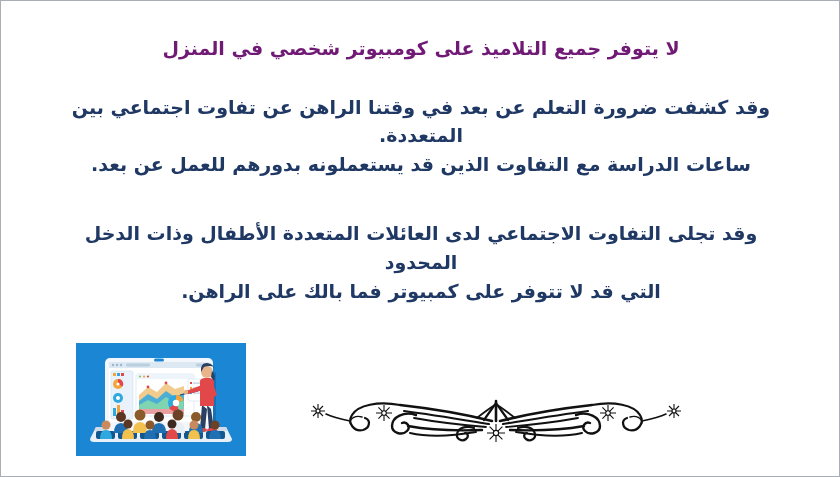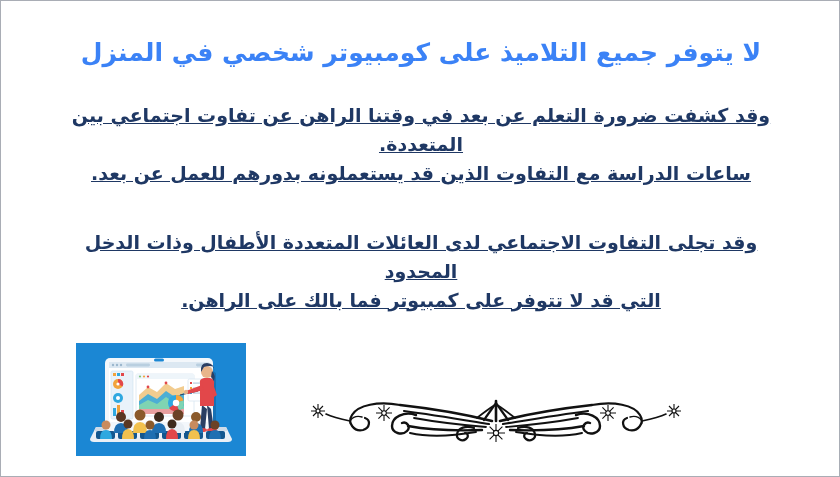--- a/index.html
+++ b/index.html
@@ -28,41 +28,40 @@
     top: 0;
     left: 0;
     width: 840px;
     padding: 34px 58px 0 58px;
     box-sizing: border-box;
     direction: rtl;
     text-align: center;
   }
 
   .doc-title {
-    color: #3b82f6;
-    font-size: 25px;
+    color: #701a75;
+    font-size: 19px;
     font-weight: bold;
     line-height: 1.45;
     text-align: center;
     margin: 0 0 30px 0;
     letter-spacing: 0px;
   }
 
   .para {
     color: #1f3864;
     font-size: 19px;
     font-weight: bold;
     line-height: 1.52;
     text-align: center;
     margin: 0;
   }
 
   .para .ln {
     display: block;
-    text-decoration: underline;
   }
 
   .para-gap {
     height: 38px;
   }
 
   .para-2 {
     margin-top: 2px;
   }
 

